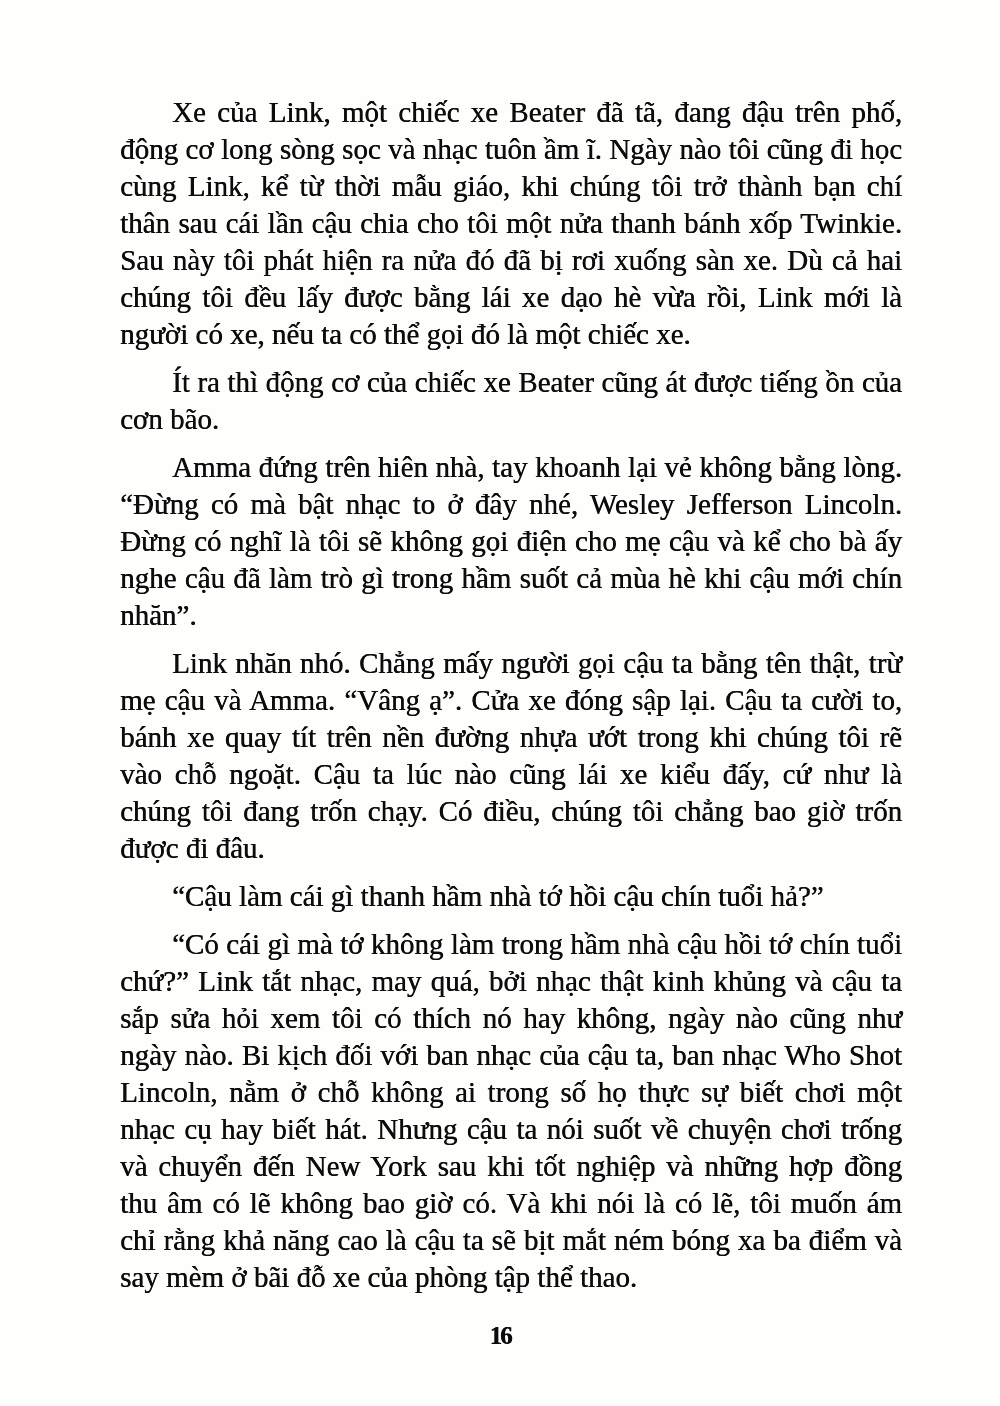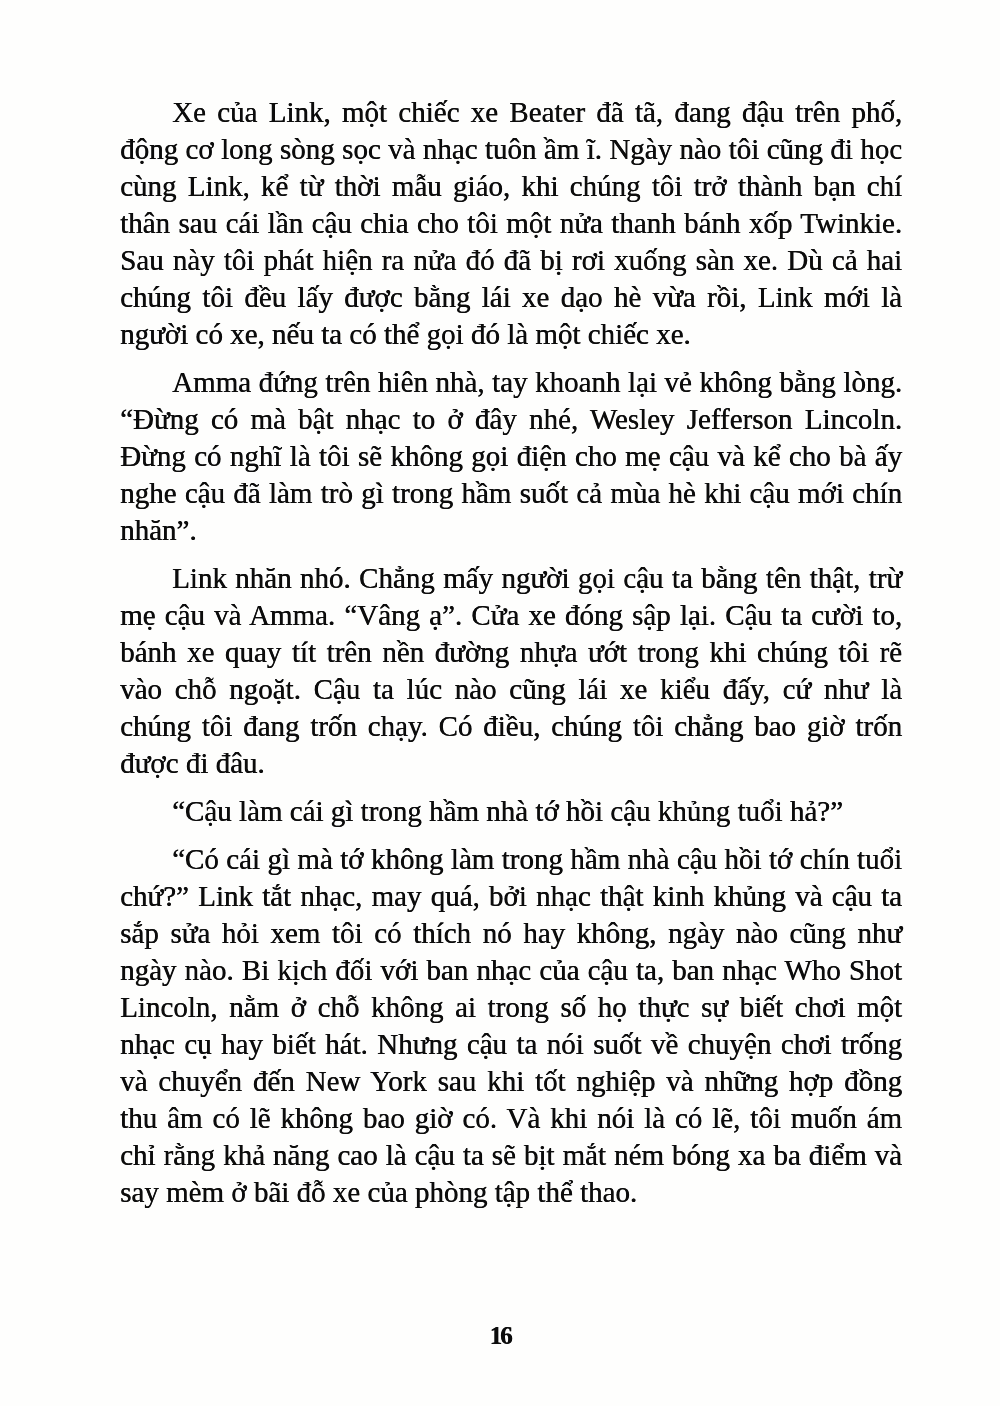--- a/index.html
+++ b/index.html
@@ -45,19 +45,20 @@
     color: #0c0c0c;
     text-shadow: 0.4px 0 0 currentColor;
   }
 </style>
 </head>
 <body>
 
 <div class="page">
   <div class="text-block">
     <p>Xe của Link, một chiếc xe Beater đã tã, đang đậu trên phố, động cơ long sòng sọc và nhạc tuôn ầm ĩ. Ngày nào tôi cũng đi học cùng Link, kể từ thời mẫu giáo, khi chúng tôi trở thành bạn chí thân sau cái lần cậu chia cho tôi một nửa thanh bánh xốp Twinkie. Sau này tôi phát hiện ra nửa đó đã bị rơi xuống sàn xe. Dù cả hai chúng tôi đều lấy được bằng lái xe dạo hè vừa rồi, Link mới là người có xe, nếu ta có thể gọi đó là một chiếc xe.</p>
+    <p>Ít ra thì động cơ của chiếc xe Beater cũng át được tiếng ồn của cơn bão.</p>
     <p>Amma đứng trên hiên nhà, tay khoanh lại vẻ không bằng lòng. “Đừng có mà bật nhạc to ở đây nhé, Wesley Jefferson Lincoln. Đừng có nghĩ là tôi sẽ không gọi điện cho mẹ cậu và kể cho bà ấy nghe cậu đã làm trò gì trong hầm suốt cả mùa hè khi cậu mới chín nhăn”.</p>
     <p>Link nhăn nhó. Chẳng mấy người gọi cậu ta bằng tên thật, trừ mẹ cậu và Amma. “Vâng ạ”. Cửa xe đóng sập lại. Cậu ta cười to, bánh xe quay tít trên nền đường nhựa ướt trong khi chúng tôi rẽ vào chỗ ngoặt. Cậu ta lúc nào cũng lái xe kiểu đấy, cứ như là chúng tôi đang trốn chạy. Có điều, chúng tôi chẳng bao giờ trốn được đi đâu.</p>
-    <p>“Cậu làm cái gì trong hầm nhà tớ hồi cậu khủng tuổi hả?”</p>
+    <p>“Cậu làm cái gì thanh hầm nhà tớ hồi cậu chín tuổi hả?”</p>
     <p>“Có cái gì mà tớ không làm trong hầm nhà cậu hồi tớ chín tuổi chứ?” Link tắt nhạc, may quá, bởi nhạc thật kinh khủng và cậu ta sắp sửa hỏi xem tôi có thích nó hay không, ngày nào cũng như ngày nào. Bi kịch đối với ban nhạc của cậu ta, ban nhạc Who Shot Lincoln, nằm ở chỗ không ai trong số họ thực sự biết chơi một nhạc cụ hay biết hát. Nhưng cậu ta nói suốt về chuyện chơi trống và chuyển đến New York sau khi tốt nghiệp và những hợp đồng thu âm có lẽ không bao giờ có. Và khi nói là có lẽ, tôi muốn ám chỉ rằng khả năng cao là cậu ta sẽ bịt mắt ném bóng xa ba điểm và say mèm ở bãi đỗ xe của phòng tập thể thao.</p>
   </div>
   <div class="page-number">16</div>
 </div>
 
 </body></html>

